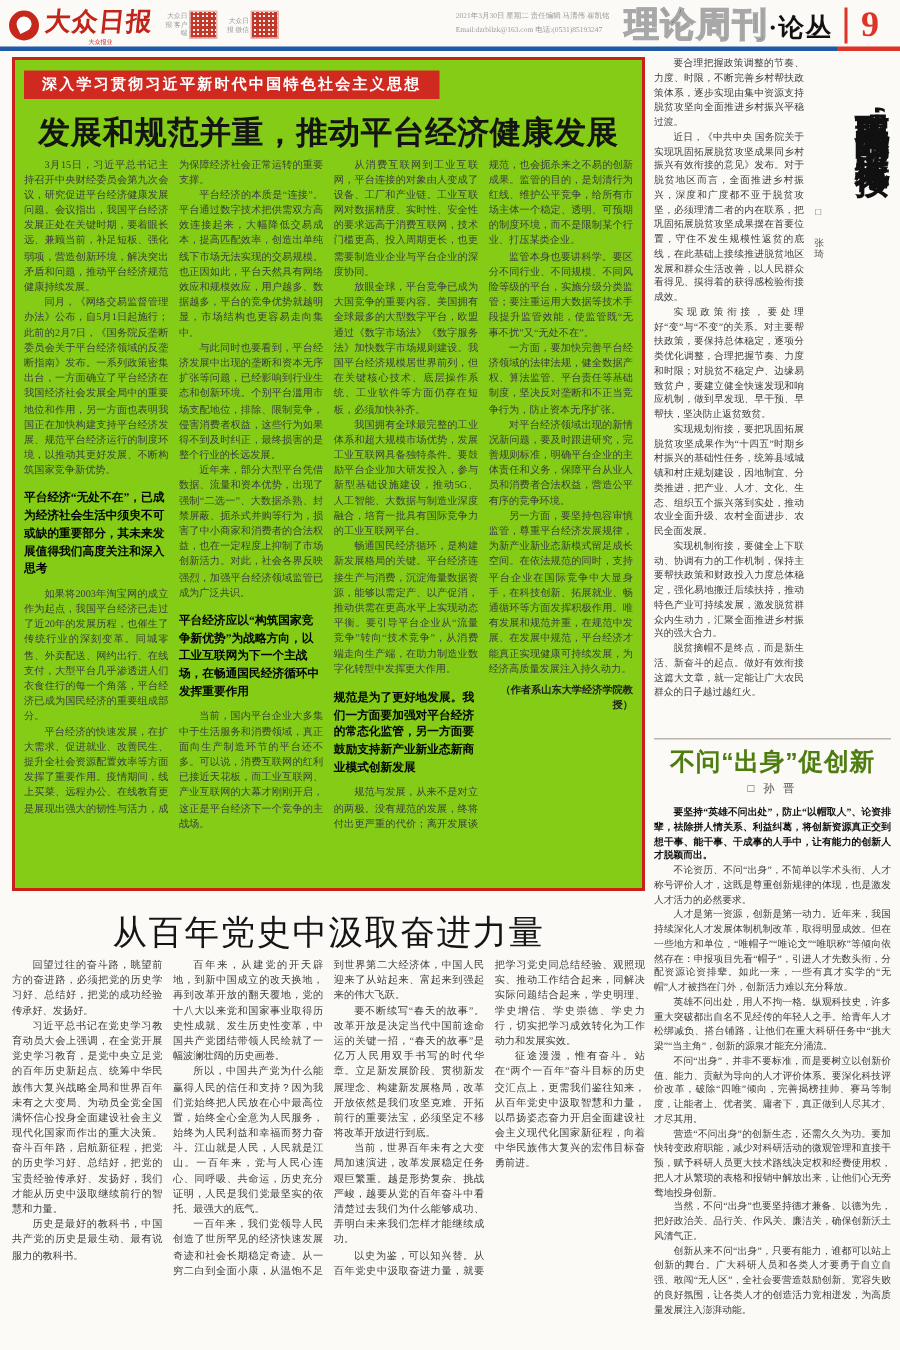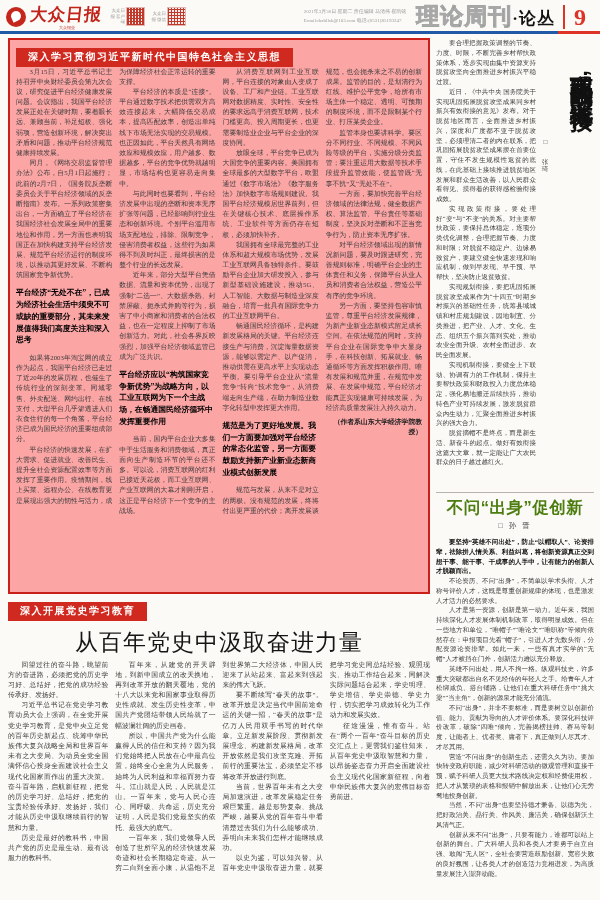--- a/index.html
+++ b/index.html
@@ -20,21 +20,21 @@
   .spacer{flex:1;}
   .meta{font-size:5px;color:#9a9a9a;line-height:1.7;text-align:left;margin-right:10px;white-space:nowrap;}
   .section-title{display:flex;align-items:baseline;white-space:nowrap;}
   .section-light{font-size:23px;font-weight:bold;color:#14532d;-webkit-text-stroke:0.8px #a8a8a8;letter-spacing:1px;text-align:center;}
   .section-bold{font-size:17px;font-weight:bold;color:#111;letter-spacing:1px;}
   .pageno{font-size:24px;font-weight:bold;color:#dd3427;border-left:2px solid #dd3427;padding:0 8px 0 9px;margin-left:8px;line-height:1;}
   .header-rule{position:absolute;left:0;top:31px;width:600px;height:3px;display:flex;}
   .header-rule .blue{flex:1;background:#2059a6;}
   .header-rule .red{width:42px;background:#dd3427;}
   
-  .main-box{position:absolute;left:8px;top:38px;width:422px;height:556px;border:2.5px solid #c9201a;background:#fca5a5;box-sizing:border-box;padding:6px;}
+  .main-box{position:absolute;left:8px;top:38px;width:422px;height:556px;border:2.5px solid #c9201a;background:#84cc16;box-sizing:border-box;padding:6px;}
   .kicker{display:inline-block;background:#d02a20;color:#fff;font-weight:bold;font-size:10px;padding:2.5px 12px;letter-spacing:1.5px;font-family:"Liberation Sans","DejaVu Sans",sans-serif;}
   .main-headline{text-align:center;font-size:21px;font-weight:bold;color:#151515;letter-spacing:0.5px;margin:8px 0 4px 0;font-family:"Liberation Sans","DejaVu Sans",sans-serif;}
   .byline{text-align:center;font-size:7.5px;color:#555;margin:2px 0 6px 0;letter-spacing:2px;}
   .cols4{column-count:4;column-gap:7px;column-fill:auto;height:452px;overflow:hidden;text-align:justify;}
   .bodyp{font-size:6.8px;line-height:1.5;margin:0;text-indent:2em;color:#3c3c3c;}
   p.sub{font-weight:bold;font-size:7.8px;color:#000;text-indent:0;margin:7px 0;line-height:1.5;text-align:left;}
   p.lead{font-weight:bold;color:#111;}
   p.endnote{text-align:right;text-indent:0;font-weight:bold;color:#222;margin-top:4px;}
   
   .bottom-sec{position:absolute;left:8px;top:600px;width:422px;height:296px;}
@@ -82,20 +82,21 @@
     </div>
     <div class="pageno">9</div>
   </div>
   <div class="header-rule">
     <div class="blue"></div>
       <div class="red"></div>
   </div>
 
   <div class="main-box">
     <div class="kicker">深入学习贯彻习近平新时代中国特色社会主义思想</div>
+    <div class="main-headline">发展和规范并重，推动平台经济健康发展</div>
     <div class="cols4">
         <p class="bodyp">3月15日，习近平总书记主持召开中央财经委员会第九次会议，研究促进平台经济健康发展问题。会议指出，我国平台经济发展正处在关键时期，要着眼长远、兼顾当前，补足短板、强化弱项，营造创新环境，解决突出矛盾和问题，推动平台经济规范健康持续发展。</p>
         <p class="bodyp">同月，《网络交易监督管理办法》公布，自5月1日起施行；此前的2月7日，《国务院反垄断委员会关于平台经济领域的反垄断指南》发布。一系列政策密集出台，一方面确立了平台经济在我国经济社会发展全局中的重要地位和作用，另一方面也表明我国正在加快构建支持平台经济发展、规范平台经济运行的制度环境，以推动其更好发展、不断构筑国家竞争新优势。</p>
         <p class="bodyp sub">平台经济“无处不在”，已成为经济社会生活中须臾不可或缺的重要部分，其未来发展值得我们高度关注和深入思考</p>
         <p class="bodyp">如果将2003年淘宝网的成立作为起点，我国平台经济已走过了近20年的发展历程，也催生了传统行业的深刻变革。同城零售、外卖配送、网约出行、在线支付，大型平台几乎渗透进人们衣食住行的每一个角落，平台经济已成为国民经济的重要组成部分。</p>
         <p class="bodyp">平台经济的快速发展，在扩大需求、促进就业、改善民生、提升全社会资源配置效率等方面发挥了重要作用。疫情期间，线上买菜、远程办公、在线教育更是展现出强大的韧性与活力，成为保障经济社会正常运转的重要支撑。</p>
         <p class="bodyp">平台经济的本质是“连接”。平台通过数字技术把供需双方高效连接起来，大幅降低交易成本，提高匹配效率，创造出单纯线下市场无法实现的交易规模。也正因如此，平台天然具有网络效应和规模效应，用户越多、数据越多，平台的竞争优势就越明显，市场结构也更容易走向集中。</p>
         <p class="bodyp">与此同时也要看到，平台经济发展中出现的垄断和资本无序扩张等问题，已经影响到行业生态和创新环境。个别平台滥用市场支配地位，排除、限制竞争，侵害消费者权益，这些行为如果得不到及时纠正，最终损害的是整个行业的长远发展。</p>
         <p class="bodyp">近年来，部分大型平台凭借数据、流量和资本优势，出现了强制“二选一”、大数据杀熟、封禁屏蔽、扼杀式并购等行为，损害了中小商家和消费者的合法权益，也在一定程度上抑制了市场创新活力。对此，社会各界反映强烈，加强平台经济领域监管已成为广泛共识。</p>
         <p class="bodyp sub">平台经济应以“构筑国家竞争新优势”为战略方向，以工业互联网为下一个主战场，在畅通国民经济循环中发挥重要作用</p>
@@ -138,21 +139,20 @@
           <p class="bodyp">英雄不问出处，用人不拘一格。纵观科技史，许多重大突破都出自名不见经传的年轻人之手。给青年人才松绑减负、搭台铺路，让他们在重大科研任务中“挑大梁”“当主角”，创新的源泉才能充分涌流。</p>
           <p class="bodyp">不问“出身”，并非不要标准，而是要树立以创新价值、能力、贡献为导向的人才评价体系。要深化科技评价改革，破除“四唯”倾向，完善揭榜挂帅、赛马等制度，让能者上、优者奖、庸者下，真正做到人尽其才、才尽其用。</p>
           <p class="bodyp">营造“不问出身”的创新生态，还需久久为功。要加快转变政府职能，减少对科研活动的微观管理和直接干预，赋予科研人员更大技术路线决定权和经费使用权，把人才从繁琐的表格和报销中解放出来，让他们心无旁骛地投身创新。</p>
           <p class="bodyp">当然，不问“出身”也要坚持德才兼备、以德为先，把好政治关、品行关、作风关、廉洁关，确保创新沃土风清气正。</p>
           <p class="bodyp">创新从来不问“出身”，只要有能力，谁都可以站上创新的舞台。广大科研人员和各类人才要勇于自立自强、敢闯“无人区”，全社会要营造鼓励创新、宽容失败的良好氛围，让各类人才的创造活力竞相迸发，为高质量发展注入澎湃动能。</p>
         </div>
     </div>
   </div>
 
   <div class="bottom-sec">
-    <div class="kicker">深入开展党史学习教育</div>
     <div class="bottom-headline">从百年党史中汲取奋进力量</div>
     <div class="cols4">
         <p class="bodyp">回望过往的奋斗路，眺望前方的奋进路，必须把党的历史学习好、总结好，把党的成功经验传承好、发扬好。</p>
         <p class="bodyp">习近平总书记在党史学习教育动员大会上强调，在全党开展党史学习教育，是党中央立足党的百年历史新起点、统筹中华民族伟大复兴战略全局和世界百年未有之大变局、为动员全党全国满怀信心投身全面建设社会主义现代化国家而作出的重大决策。奋斗百年路，启航新征程，把党的历史学习好、总结好，把党的宝贵经验传承好、发扬好，我们才能从历史中汲取继续前行的智慧和力量。</p>
         <p class="bodyp">历史是最好的教科书，中国共产党的历史是最生动、最有说服力的教科书。</p>
         <p class="bodyp">百年来，从建党的开天辟地，到新中国成立的改天换地，再到改革开放的翻天覆地，党的十八大以来党和国家事业取得历史性成就、发生历史性变革，中国共产党团结带领人民绘就了一幅波澜壮阔的历史画卷。</p>
         <p class="bodyp">所以，中国共产党为什么能赢得人民的信任和支持？因为我们党始终把人民放在心中最高位置，始终全心全意为人民服务，始终为人民利益和幸福而努力奋斗。江山就是人民，人民就是江山。一百年来，党与人民心连心、同呼吸、共命运，历史充分证明，人民是我们党最坚实的依托、最强大的底气。</p>
         <p class="bodyp">一百年来，我们党领导人民创造了世所罕见的经济快速发展奇迹和社会长期稳定奇迹。从一穷二白到全面小康，从温饱不足到世界第二大经济体，中国人民迎来了从站起来、富起来到强起来的伟大飞跃。</p>
         <p class="bodyp">要不断续写“春天的故事”。改革开放是决定当代中国前途命运的关键一招，“春天的故事”是亿万人民用双手书写的时代华章。立足新发展阶段、贯彻新发展理念、构建新发展格局，改革开放依然是我们攻坚克难、开拓前行的重要法宝，必须坚定不移将改革开放进行到底。</p>
         <p class="bodyp">当前，世界百年未有之大变局加速演进，改革发展稳定任务艰巨繁重。越是形势复杂、挑战严峻，越要从党的百年奋斗中看清楚过去我们为什么能够成功、弄明白未来我们怎样才能继续成功。</p>

